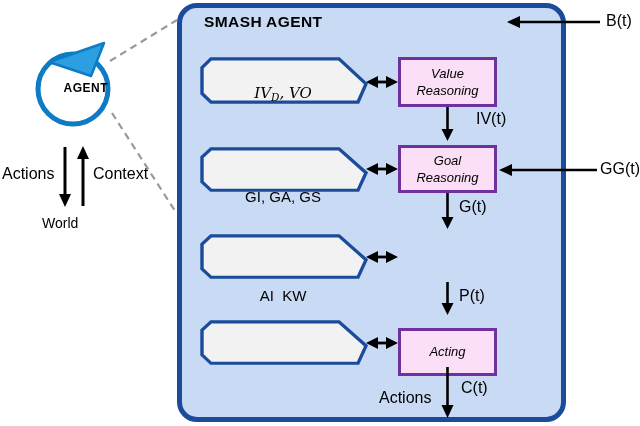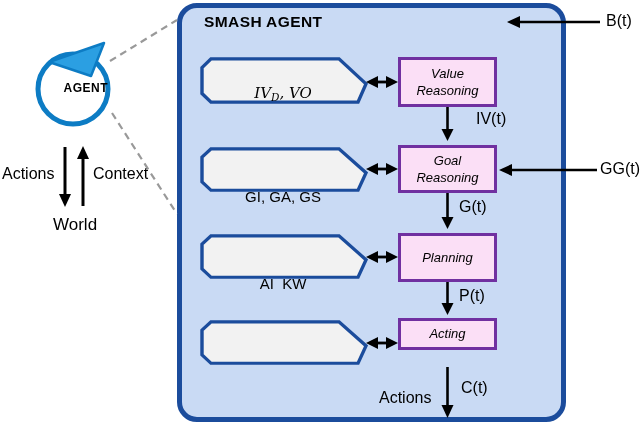--- a/index.html
+++ b/index.html
@@ -62,43 +62,42 @@
   </div>
 
   <svg class="abs plaque-svg" style="top:147px;height:46px" viewBox="0 0 168 50" preserveAspectRatio="none">
     <polygon points="11,2 139,2 166,28 158,47 11,47 2,38 2,11" fill="var(--plaque_fill)" stroke="var(--plaque_border)" stroke-width="3.4"></polygon>
   </svg>
   <div class="abs plaque-label" style="top:147px;height:58px">GI, GA, GS</div>
 
   <svg class="abs plaque-svg" style="top:234px;height:46px" viewBox="0 0 168 50" preserveAspectRatio="none">
     <polygon points="11,2 139,2 166,28 158,47 11,47 2,38 2,11" fill="var(--plaque_fill)" stroke="var(--plaque_border)" stroke-width="3.4"></polygon>
   </svg>
-  <div class="abs plaque-label pre" style="top:234px;height:58px">AI  KW</div>
+  <div class="abs plaque-label pre" style="top:246px;height:58px">AI  KW</div>
 
   <svg class="abs plaque-svg" style="top:320px;height:46px" viewBox="0 0 168 50" preserveAspectRatio="none">
     <polygon points="11,2 139,2 166,28 158,47 11,47 2,38 2,11" fill="var(--plaque_fill)" stroke="var(--plaque_border)" stroke-width="3.4"></polygon>
   </svg>
 
   <div class="abs module" style="top:57px;height:50px">Value Reasoning</div>
   <div class="abs module" style="top:145px;height:48px">Goal Reasoning</div>
-  <div class="abs module" style="top:233px;height:49px">Planning</div>
-  <div class="abs module" style="top:318px;height:32px">Acting</div>
+  <div class="abs module" style="top:328px;height:48px">Acting</div>
 
   <div class="abs siglabel" style="left:476px;top:110px">IV(t)</div>
   <div class="abs siglabel" style="left:459px;top:198px">G(t)</div>
   <div class="abs siglabel" style="left:459px;top:287px">P(t)</div>
   <div class="abs siglabel" style="left:461px;top:379px">C(t)</div>
   <div class="abs siglabel" style="left:379px;top:389px">Actions</div>
   <div class="abs siglabel" style="left:606px;top:12px">B(t)</div>
   <div class="abs siglabel" style="left:600px;top:160px">GG(t)</div>
 
   <div class="abs" id="agent-label">AGENT</div>
   <div class="abs siglabel" style="left:2px;top:165px">Actions</div>
   <div class="abs siglabel" style="left:93px;top:165px">Context</div>
-  <div class="abs siglabel" style="left:53px;top:215px;font-size:17px">World</div>
+  <div class="abs siglabel" style="left:42px;top:215px;font-size:14px">World</div>
 
   <svg class="abs" id="overlay">
 
     <circle cx="73" cy="89" r="35" fill="none" stroke="var(--agent_blue)" stroke-width="5"></circle>
     <polygon points="49,62 104,43 91,76" fill="var(--agent_arrow_fill)" stroke="var(--agent_blue)" stroke-width="2.5" stroke-linejoin="round"></polygon>
 
     <line x1="110" y1="61" x2="177" y2="20" stroke="var(--dash_gray)" stroke-width="2.2" stroke-dasharray="7 5"></line>
     <line x1="112" y1="113" x2="177" y2="214" stroke="var(--dash_gray)" stroke-width="2.2" stroke-dasharray="7 5"></line>
 
     <line x1="65" y1="147" x2="65" y2="195" stroke="#000" stroke-width="3"></line>

